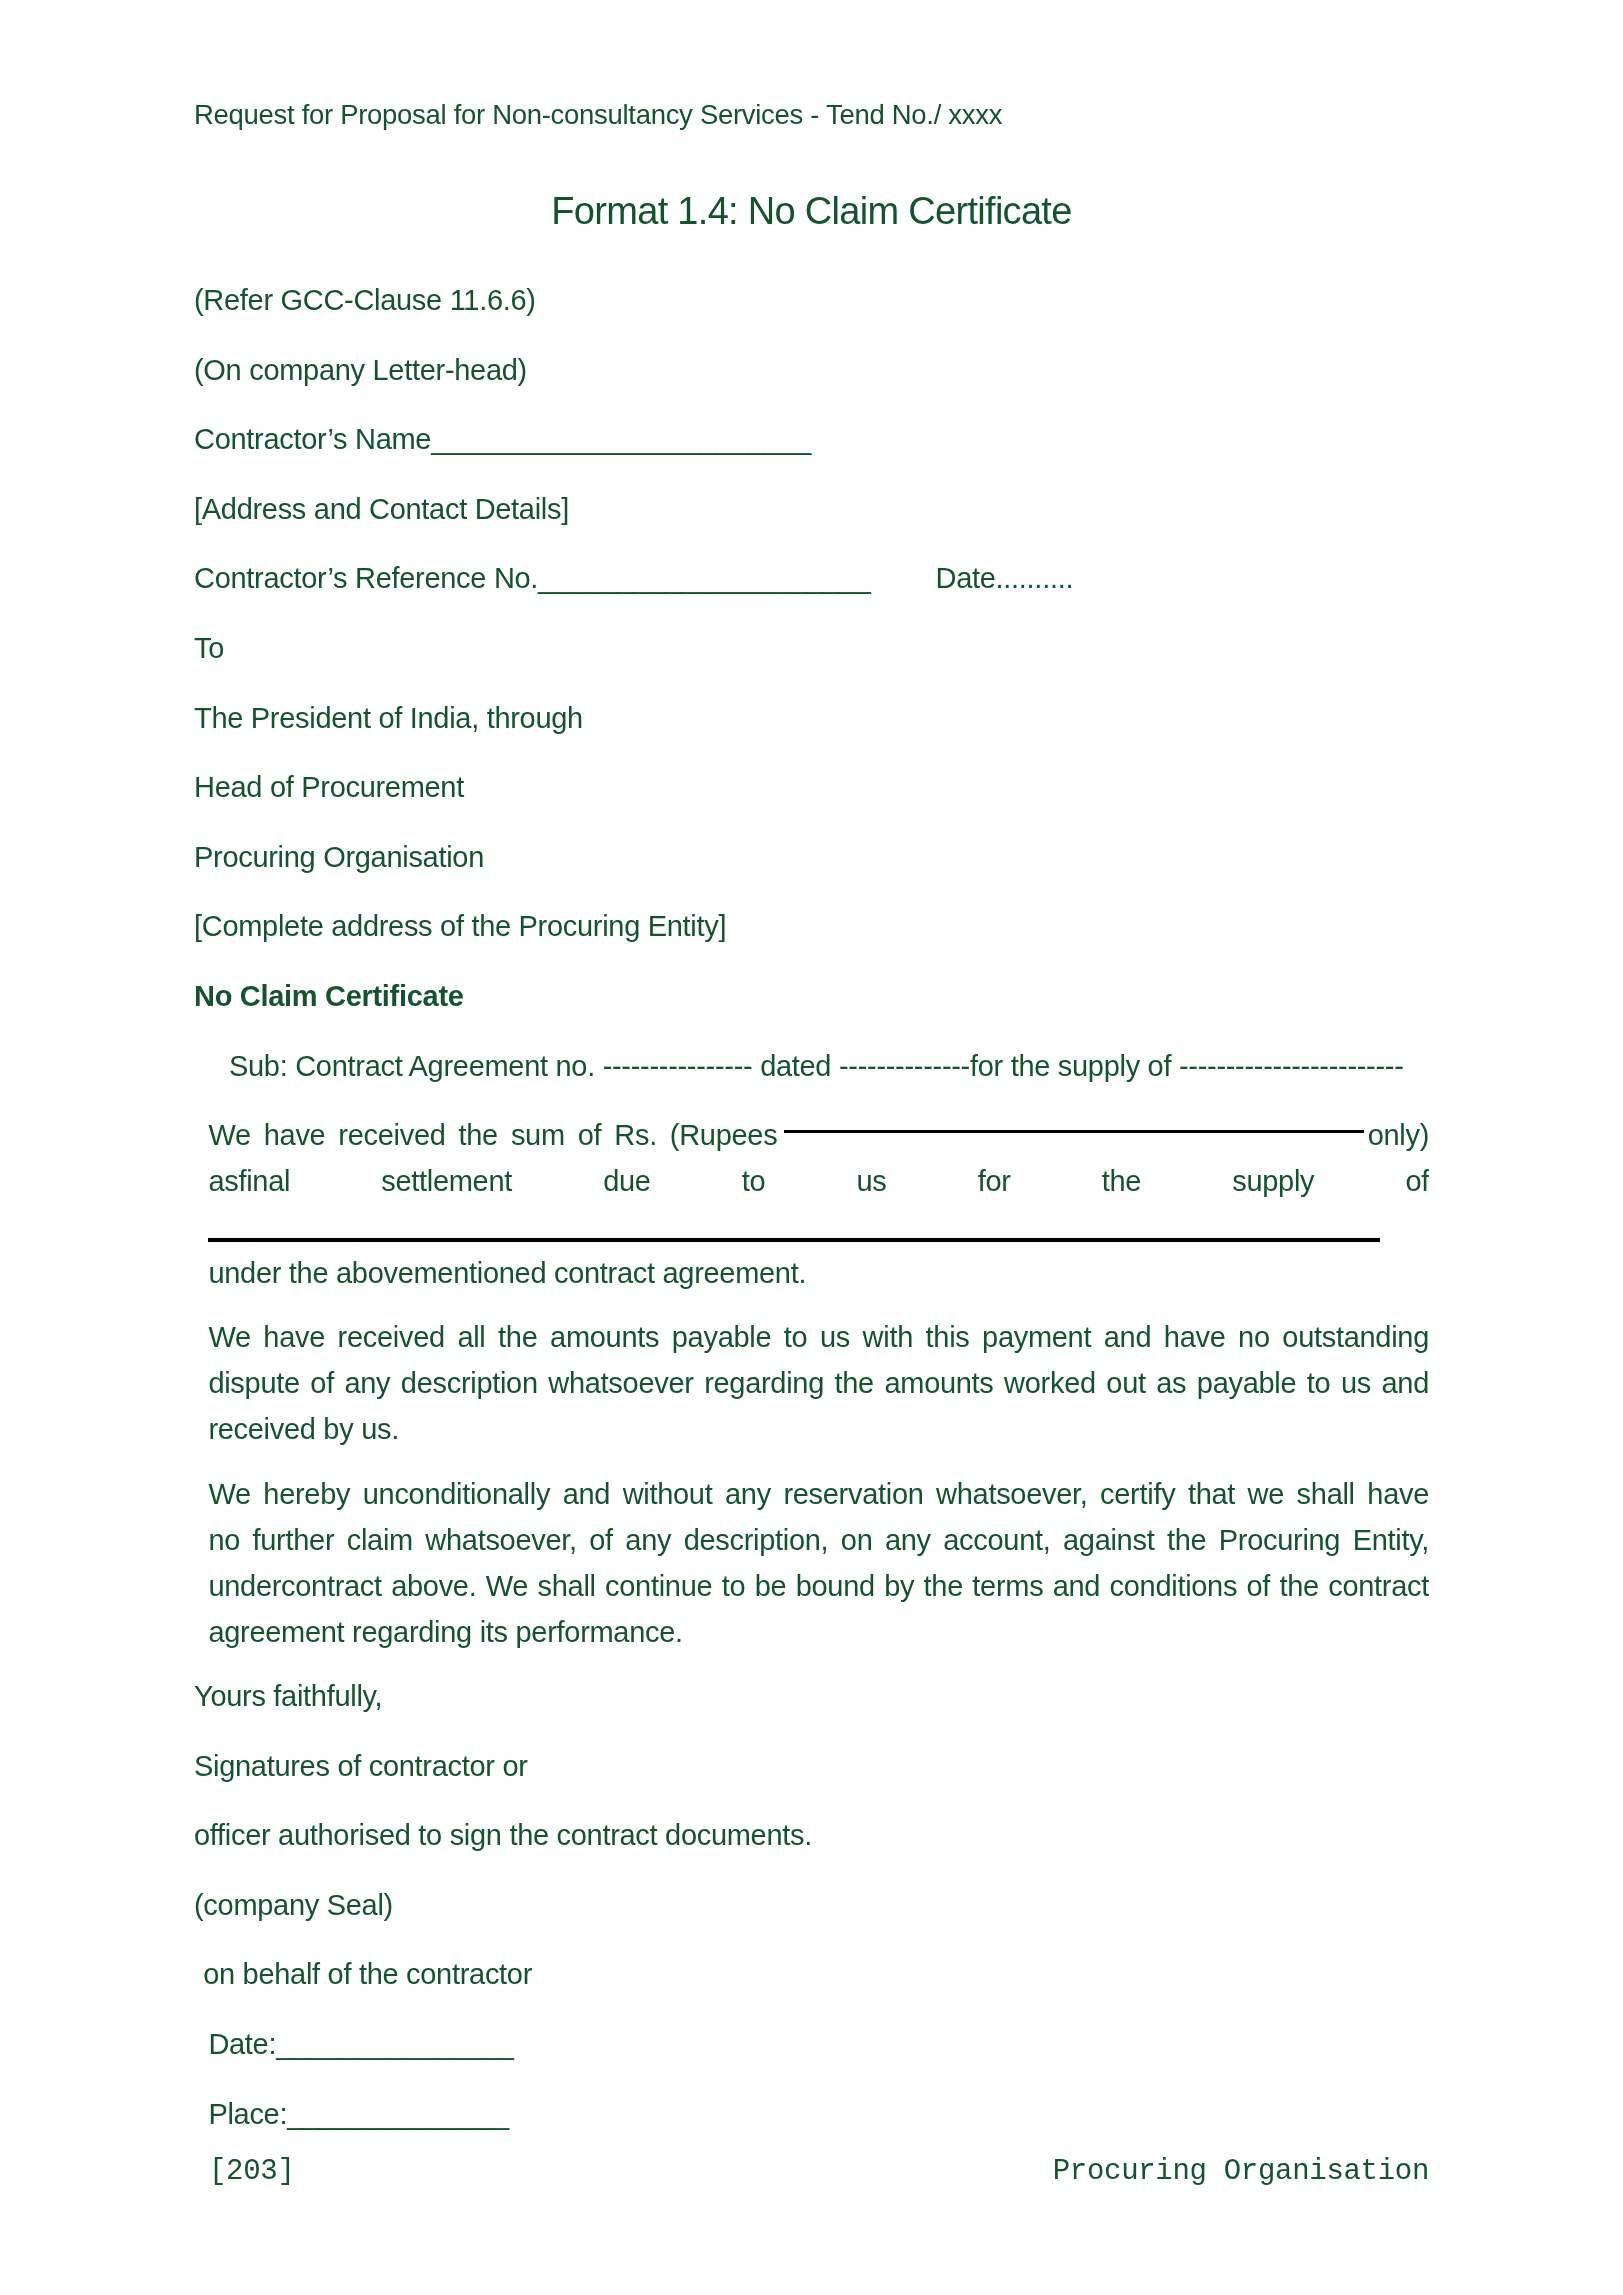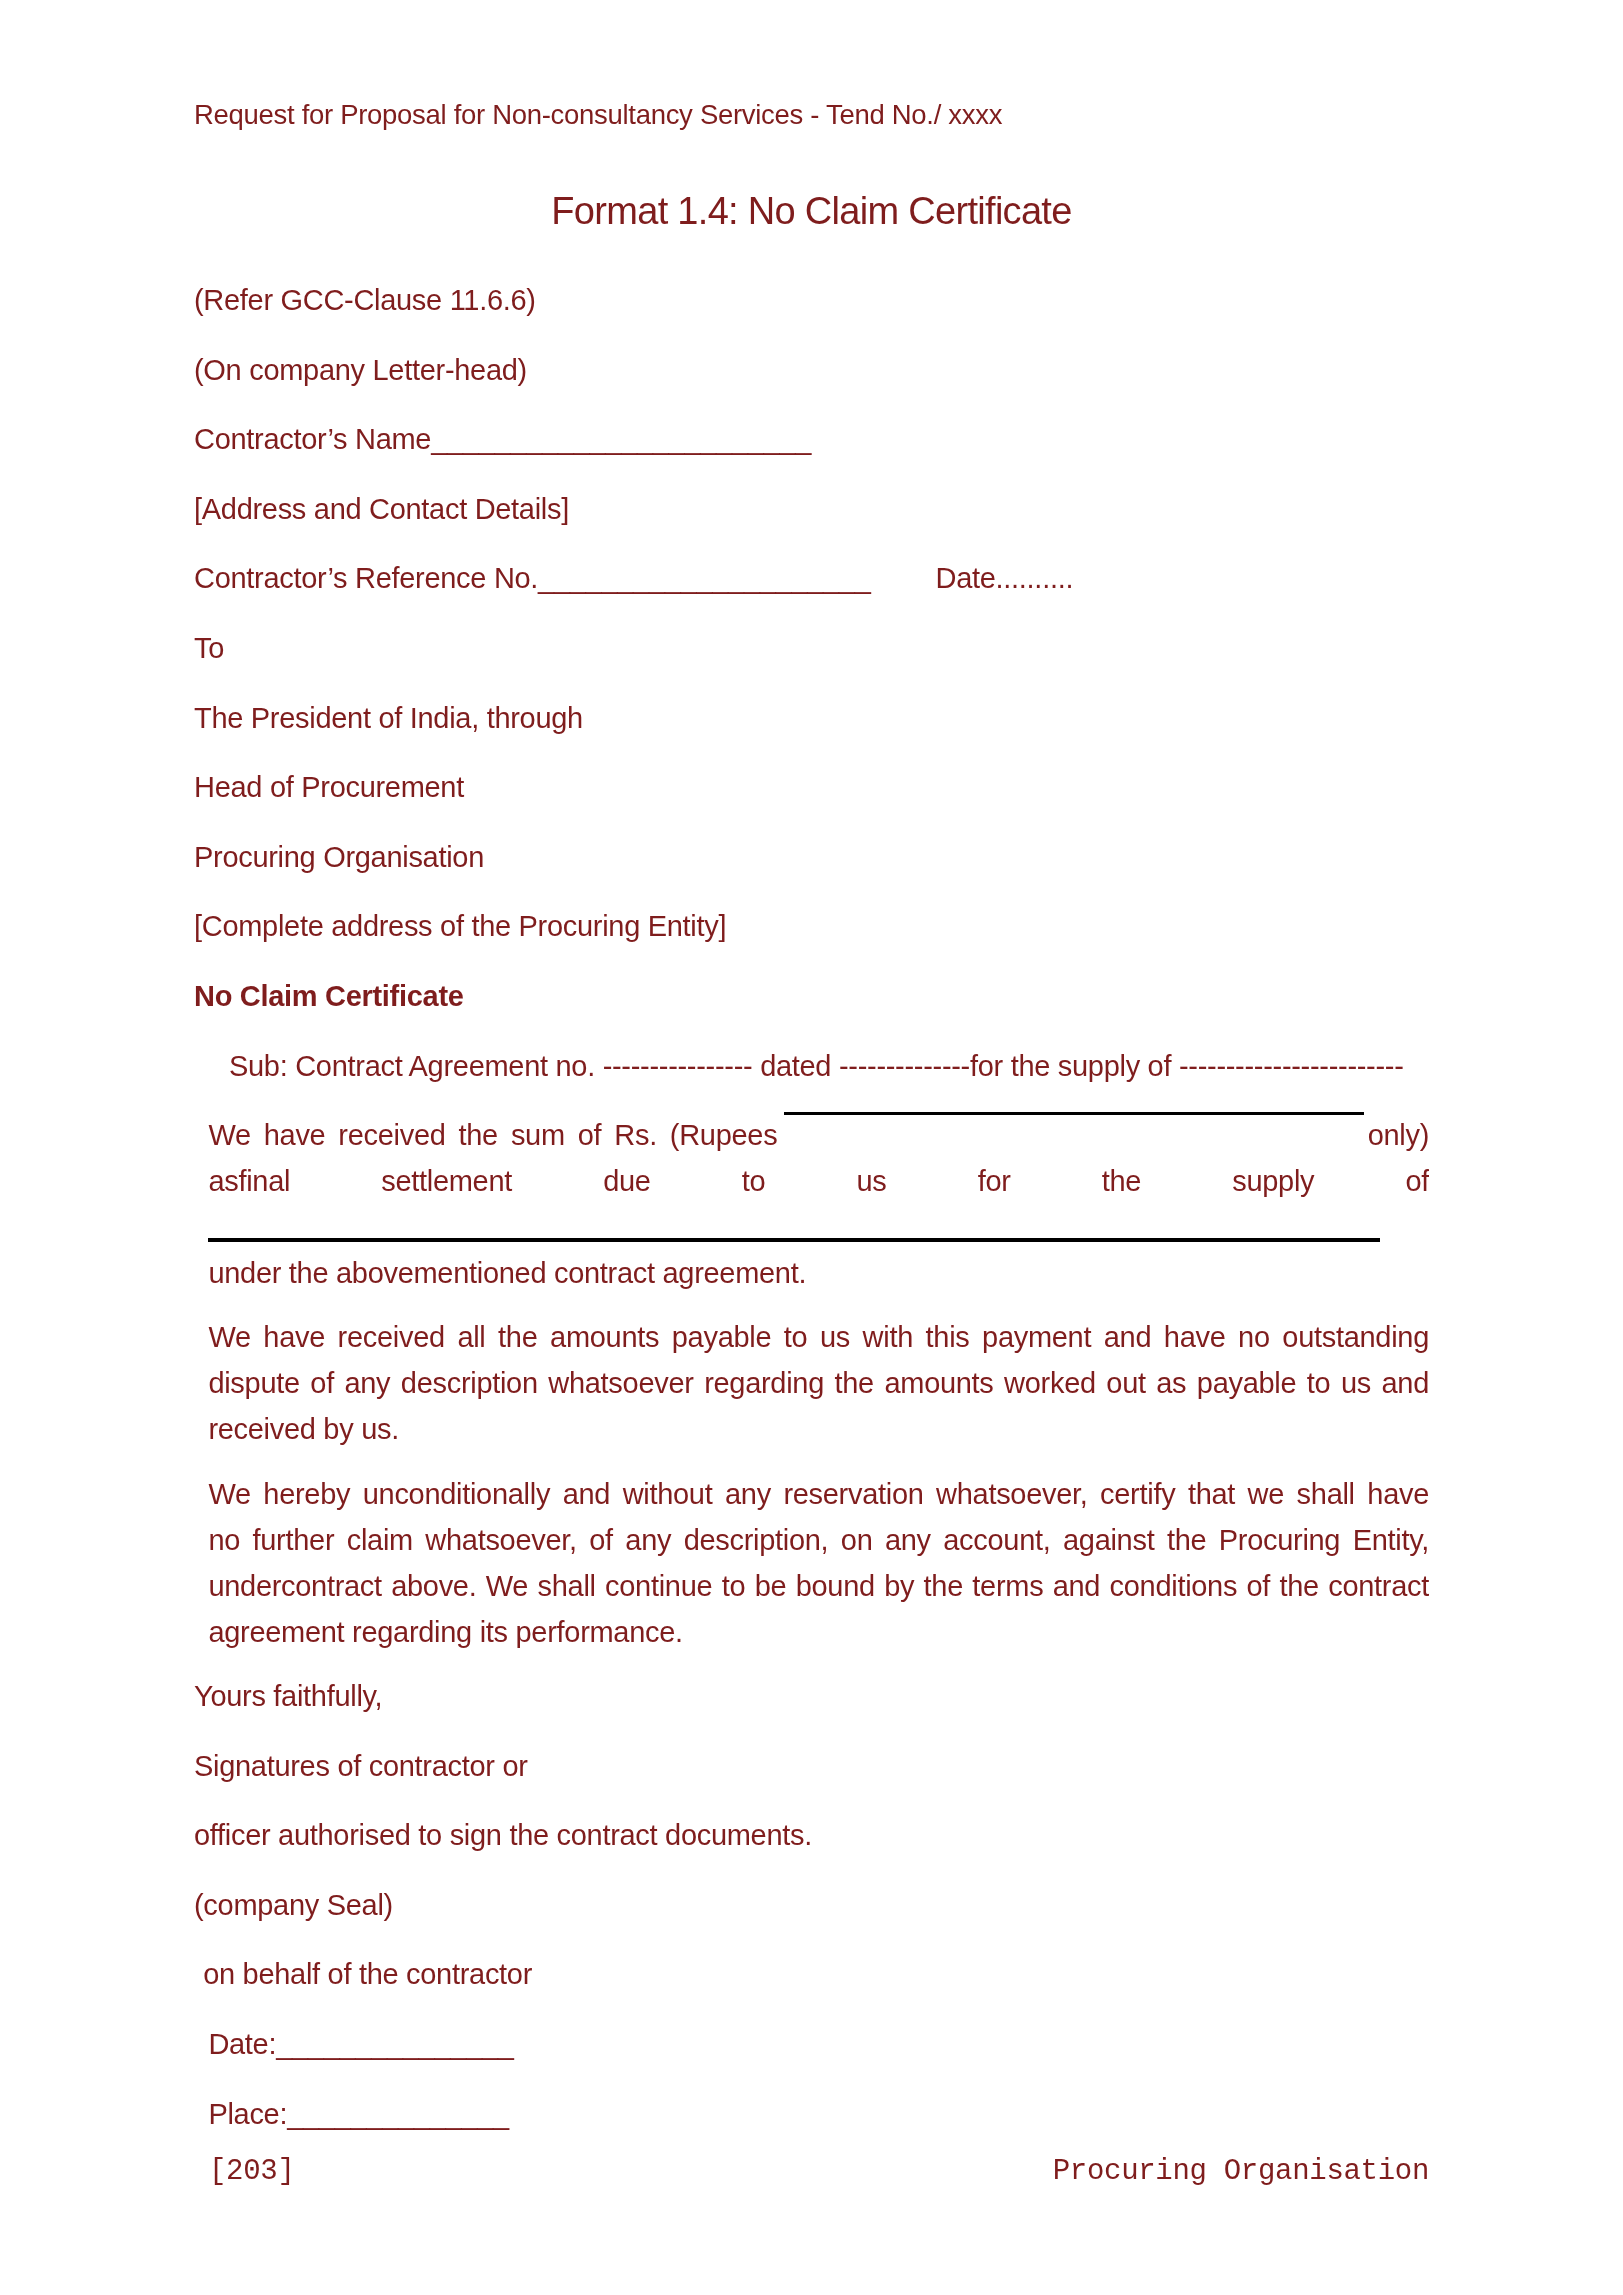--- a/index.html
+++ b/index.html
@@ -1,20 +1,20 @@
 <!DOCTYPE html>
 <html style="font-size:10.5px"><head>
 <meta charset="utf-8">
 <style>
   html,body { margin:0; padding:0; background:#ffffff; }
   .page {
     position:relative;
     width:1623px; height:2295px;
     background:#ffffff;
-    color:#7f1d1d;
+    color:#14532d;
     font-family:"Liberation Sans","DejaVu Sans",sans-serif;
     font-size:29px;
     letter-spacing:-0.3px;
     overflow:hidden;
   }
   .content { padding:98px 194px 0 194px; }
 
   .doc-header { font-size:27.5px; line-height:34px; }
 
   .doc-title {
@@ -32,21 +32,21 @@
   .sub-ind { padding-left:35px; }
   .sig-ind { padding-left:9.2px; }
 
   .date-after { margin-left:65px; }
 
   .para { margin-bottom:18.3px; }
   .pline { height:46px; line-height:46px; }
   .fj { text-align:justify; overflow:hidden; }
   .fj::after { content:""; display:inline-block; width:100%; height:0; }
 
-  .rupees-line { display:flex; align-items:flex-start; height:46px; }
+  .rupees-line { display:flex; align-items:center; height:46px; }
   .rupees-prefix { line-height:46px; word-spacing:5.2px; white-space:pre; }
   .rupees-suffix { line-height:46px; white-space:pre; }
   .fill-underscore {
     flex:1 1 auto;
     border-bottom:3.9px solid #000;
     margin:0 3.9px 7.9px 6.5px;
     height:0;
   }
 
   .rule-line { position:relative; height:46px; }

